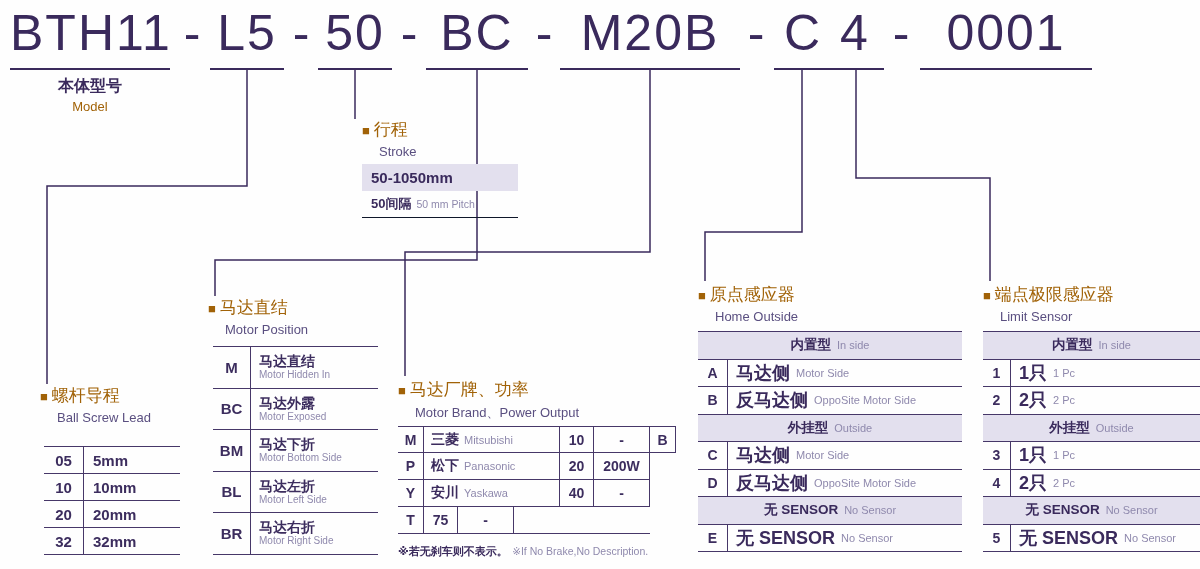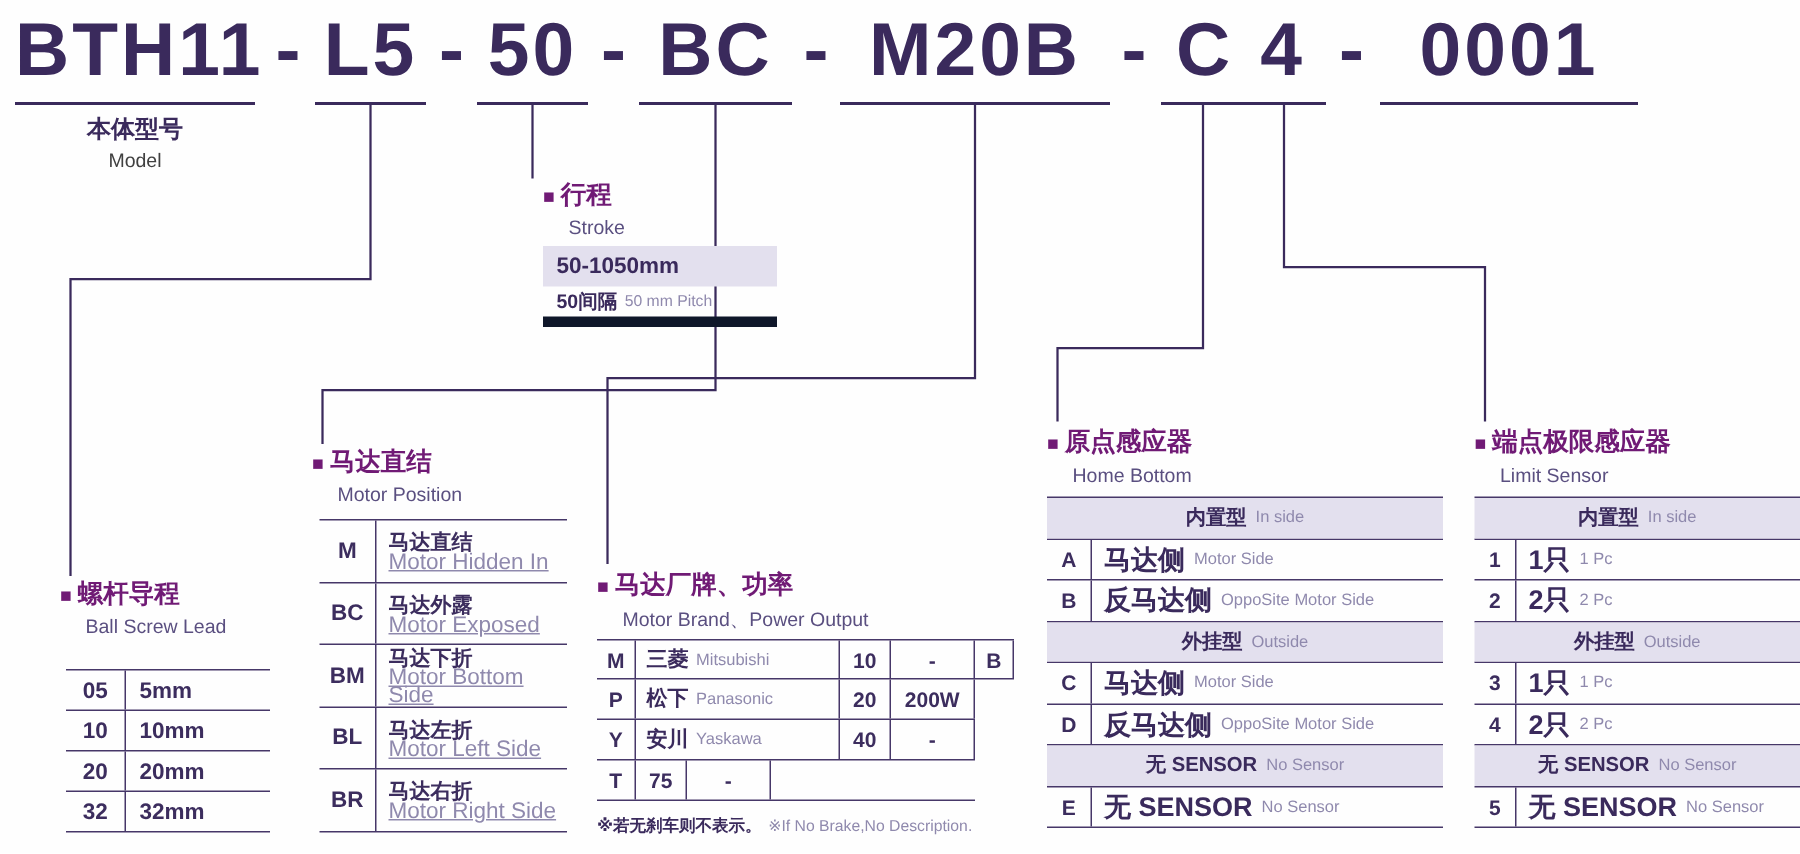--- a/index.html
+++ b/index.html
@@ -2,35 +2,35 @@
 <html><head>
 <meta charset="utf-8">
 <style>
   * { margin:0; padding:0; box-sizing:border-box; }
   html,body { background:#ffffff; }
   body { font-family:"Liberation Sans","DejaVu Sans",sans-serif; color:#3c2d5e; }
   .canvas { position:relative; width:1200px; height:569px; background:#fefefe; overflow:hidden; }
 
   
   .seg { position:absolute; top:2px; height:62px; line-height:62px; font-size:50px;
-         font-weight:bold; letter-spacing:2px; text-align:center; color:#3a2a5c; white-space:nowrap; }
+         font-weight:normal; letter-spacing:2px; text-align:center; color:#3a2a5c; white-space:nowrap; }
   .useg { position:absolute; top:68px; height:0; border-top:2px solid #3a2a5c; }
 
   
   .connectors { position:absolute; left:0; top:0; width:1200px; height:569px; }
 
   
   .sec { position:absolute; white-space:nowrap; }
-  .sec .zh { font-size:17px; font-weight:bold; color:#701a75; }
+  .sec .zh { font-size:17px; font-weight:normal; color:#a16207; }
   .sec .bullet { font-size:13px; margin-right:4px; }
   .sec .en { font-size:13px; color:#5a4f80; margin-left:17px; margin-top:3px; }
 
   .lbl { position:absolute; text-align:center; white-space:nowrap; }
   .lbl .zh { font-size:16px; font-weight:bold; color:#3a2a5c; }
-  .lbl .en { font-size:13px; color:#404040; margin-top:2px;text-align:center; }
+  .lbl .en { font-size:13px; color:#a16207; margin-top:2px;text-align:center; }
 
   
   .tbl { position:absolute; border-top:1px solid #463768; }
   .t-row { display:flex; border-bottom:1px solid #463768; align-items:stretch; }
   .c-code { display:flex; align-items:center; justify-content:center;
             border-right:1px solid #463768; font-weight:bold; font-size:15px; flex:0 0 auto; }
   .zh-txt { font-weight:bold; color:#3a2a5c; }
   .en-txt { color:#8f89ad; font-weight:normal; }
 
   
@@ -38,21 +38,21 @@
   .bsl .t-row { height:27px; }
   .bsl .c-code { width:40px; }
   .bsl .c-val { display:flex; align-items:center; padding-left:9px; font-size:15px; font-weight:bold; }
 
   
   .mp { width:165px; }
   .mp .t-row { height:41.5px; }
   .mp .c-code { width:38px; }
   .mp .c-val { display:flex; flex-direction:column; justify-content:center; padding-left:8px; }
   .mp .c-val .zh { font-size:14px; font-weight:bold; line-height:16px; }
-  .mp .c-val .en { font-size:15px; color:#8f89ad; line-height:12px;text-decoration:underline; }
+  .mp .c-val .en { font-size:10px; color:#8f89ad; line-height:12px; }
 
   
   .mb-row { display:flex; border-bottom:1px solid #463768; height:27px; width:252px; }
   .mb-row.first { border-top:1px solid #463768; width:278px; }
   .mb-c { display:flex; align-items:center; border-right:1px solid #463768; }
   .mb-code { width:26px; justify-content:center; font-size:14px; font-weight:bold; }
   .mb-brand { width:136px; padding-left:7px; }
   .mb-brand .zh-txt { font-size:14px; }
   .mb-brand .en-txt { font-size:11px; margin-left:5px; }
   .mb-pcode { width:34px; justify-content:center; font-size:14px; font-weight:bold; }
@@ -74,21 +74,21 @@
   .hs { width:264px; }
   .hs .c-code { width:30px; font-size:14px; }
   .ls { width:217px; }
   .ls .c-code { width:28px; font-size:14px; }
 
   
   .stk-range { position:absolute; left:362px; top:164px; width:156px; height:27px;
                background:#e3e0ee; display:flex; align-items:center; padding-left:9px;
                font-size:15px; font-weight:bold; color:#3a2a5c; }
   .stk-pitch { position:absolute; left:362px; top:191px; width:156px; height:27px;
-               border-bottom:7px solid #0f172a; display:flex; align-items:center; padding-left:9px; }
+               border-bottom:1px solid #0f172a; display:flex; align-items:center; padding-left:9px; }
   .stk-pitch .zh-txt { font-size:13px; }
   .stk-pitch .en-txt { font-size:10.5px; margin-left:5px; }
 </style>
 </head>
 <body>
 
 <div class="canvas">
 
   <svg class="connectors" viewBox="0 0 1200 569" fill="none" stroke="#3a2a5c" stroke-width="1.5">
     <polyline points="247,70 247,186 47,186 47,384"></polyline>
@@ -242,21 +242,21 @@
       <div class="mb-c mb-power">-</div>
     </div>
   </div>
   <div class="mb-note" style="left:398px;top:541px;">
     <span class="zh-note">※若无刹车则不表示。</span>
     <span class="en-note">※If No Brake,No Description.</span>
   </div>
 
   <div class="sec" style="left:698px;top:283px;">
     <div class="zh"><span class="bullet">■</span><span>原点感应器</span></div>
-    <div class="en">Home Bottom</div>
+    <div class="en">Home Outside</div>
   </div>
   <div class="tbl sn hs" style="left:698px;top:331px;">
     <div class="t-row">
       <div class="c-hdr">
         <span class="zh-txt">内置型</span>
         <span class="en-txt">In side</span>
       </div>
     </div>
     <div class="t-row">
       <div class="c-code">A</div>

